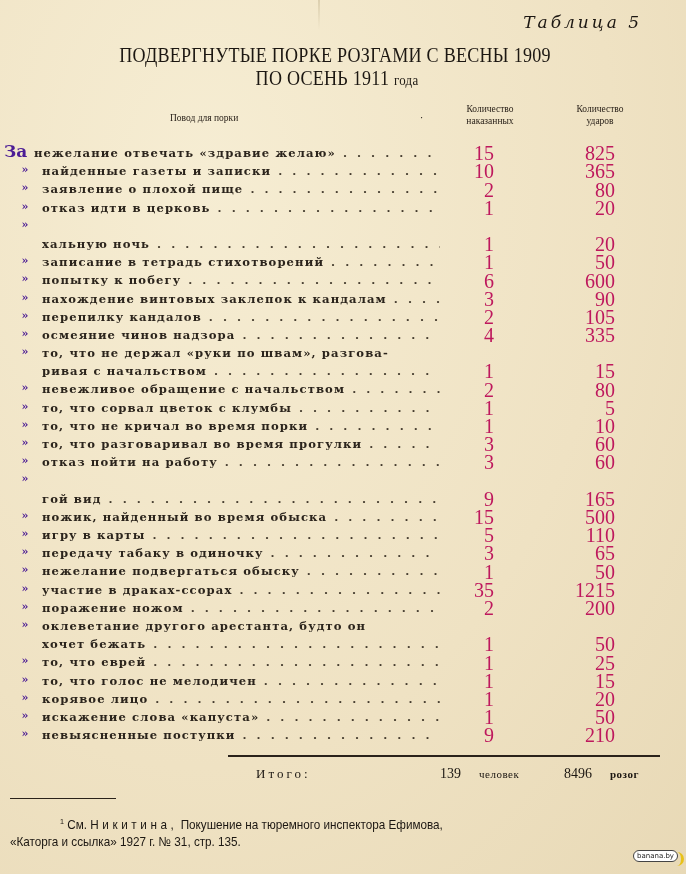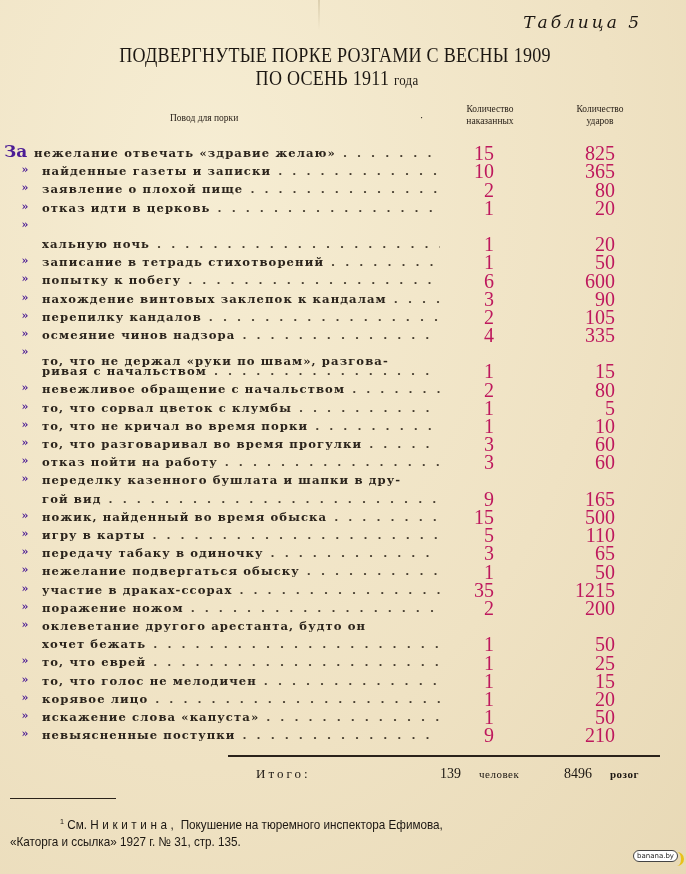--- a/index.html
+++ b/index.html
@@ -164,21 +164,21 @@
       <span class="num blows">105</span>
     </div>
     <div class="row">
       <span class="mark">»</span>
       <div class="reason-text" style="top:0"><span>осмеяние чинов надзора</span><span class="leader"> . . . . . . . . . . . . . . . . . . . . . . . . . . . . . .</span></div>
       <span class="num count">4</span>
       <span class="num blows">335</span>
     </div>
     <div class="row double">
       <span class="mark">»</span>
-      <div class="reason-text" style="top:8px"><span>то, что не держал «руки по швам», разгова-</span></div>
+      <div class="reason-text" style="top:0"><span>то, что не держал «руки по швам», разгова-</span></div>
       <div class="reason-text" style="top:18.2px"><span>ривая с начальством</span><span class="leader"> . . . . . . . . . . . . . . . . . . . . . . . . . . . . . .</span></div>
       <span class="num count">1</span>
       <span class="num blows">15</span>
     </div>
     <div class="row">
       <span class="mark">»</span>
       <div class="reason-text" style="top:0"><span>невежливое обращение с начальством</span><span class="leader"> . . . . . . . . . . . . . . . . . . . . . . . . . . . . . .</span></div>
       <span class="num count">2</span>
       <span class="num blows">80</span>
     </div>
@@ -201,21 +201,20 @@
       <span class="num blows">60</span>
     </div>
     <div class="row">
       <span class="mark">»</span>
       <div class="reason-text" style="top:0"><span>отказ пойти на работу</span><span class="leader"> . . . . . . . . . . . . . . . . . . . . . . . . . . . . . .</span></div>
       <span class="num count">3</span>
       <span class="num blows">60</span>
     </div>
     <div class="row double">
       <span class="mark">»</span>
-      <div class="reason-text" style="top:0"><span>переделку казенного бушлата и шапки в дру-</span></div>
       <div class="reason-text" style="top:18.2px"><span>гой вид</span><span class="leader"> . . . . . . . . . . . . . . . . . . . . . . . . . . . . . .</span></div>
       <span class="num count">9</span>
       <span class="num blows">165</span>
     </div>
     <div class="row">
       <span class="mark">»</span>
       <div class="reason-text" style="top:0"><span>ножик, найденный во время обыска</span><span class="leader"> . . . . . . . . . . . . . . . . . . . . . . . . . . . . . .</span></div>
       <span class="num count">15</span>
       <span class="num blows">500</span>
     </div>

